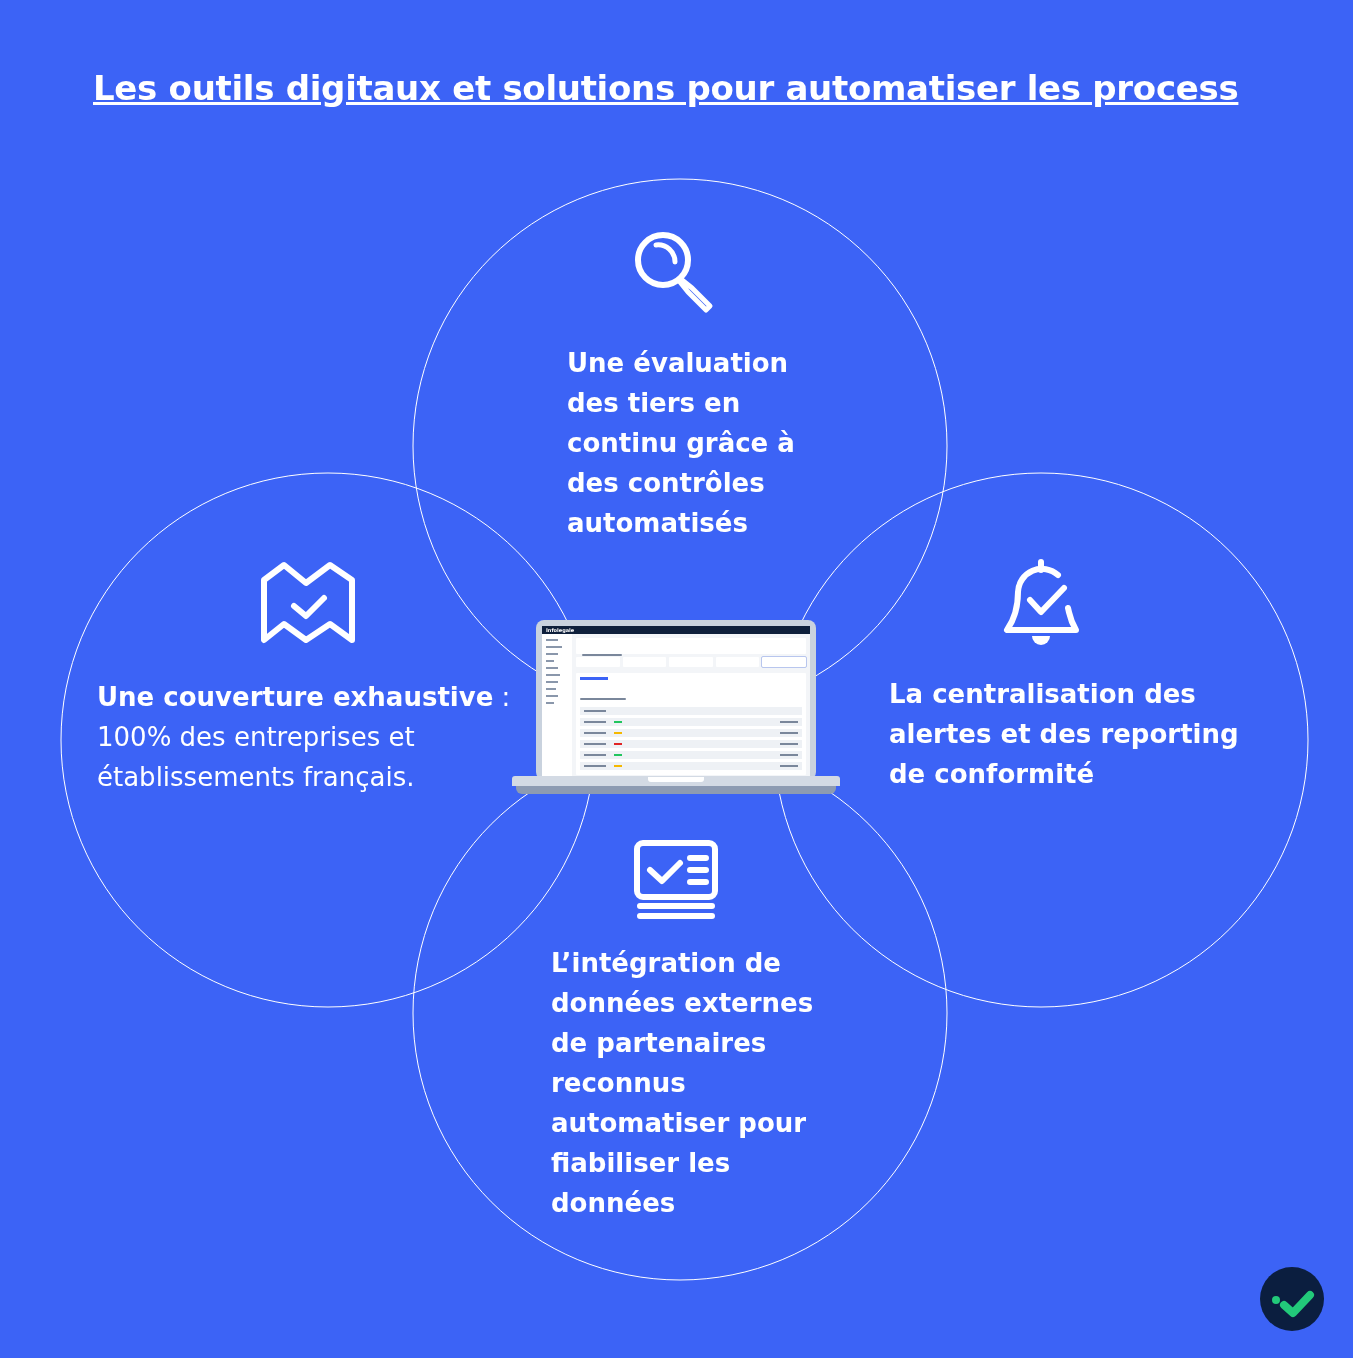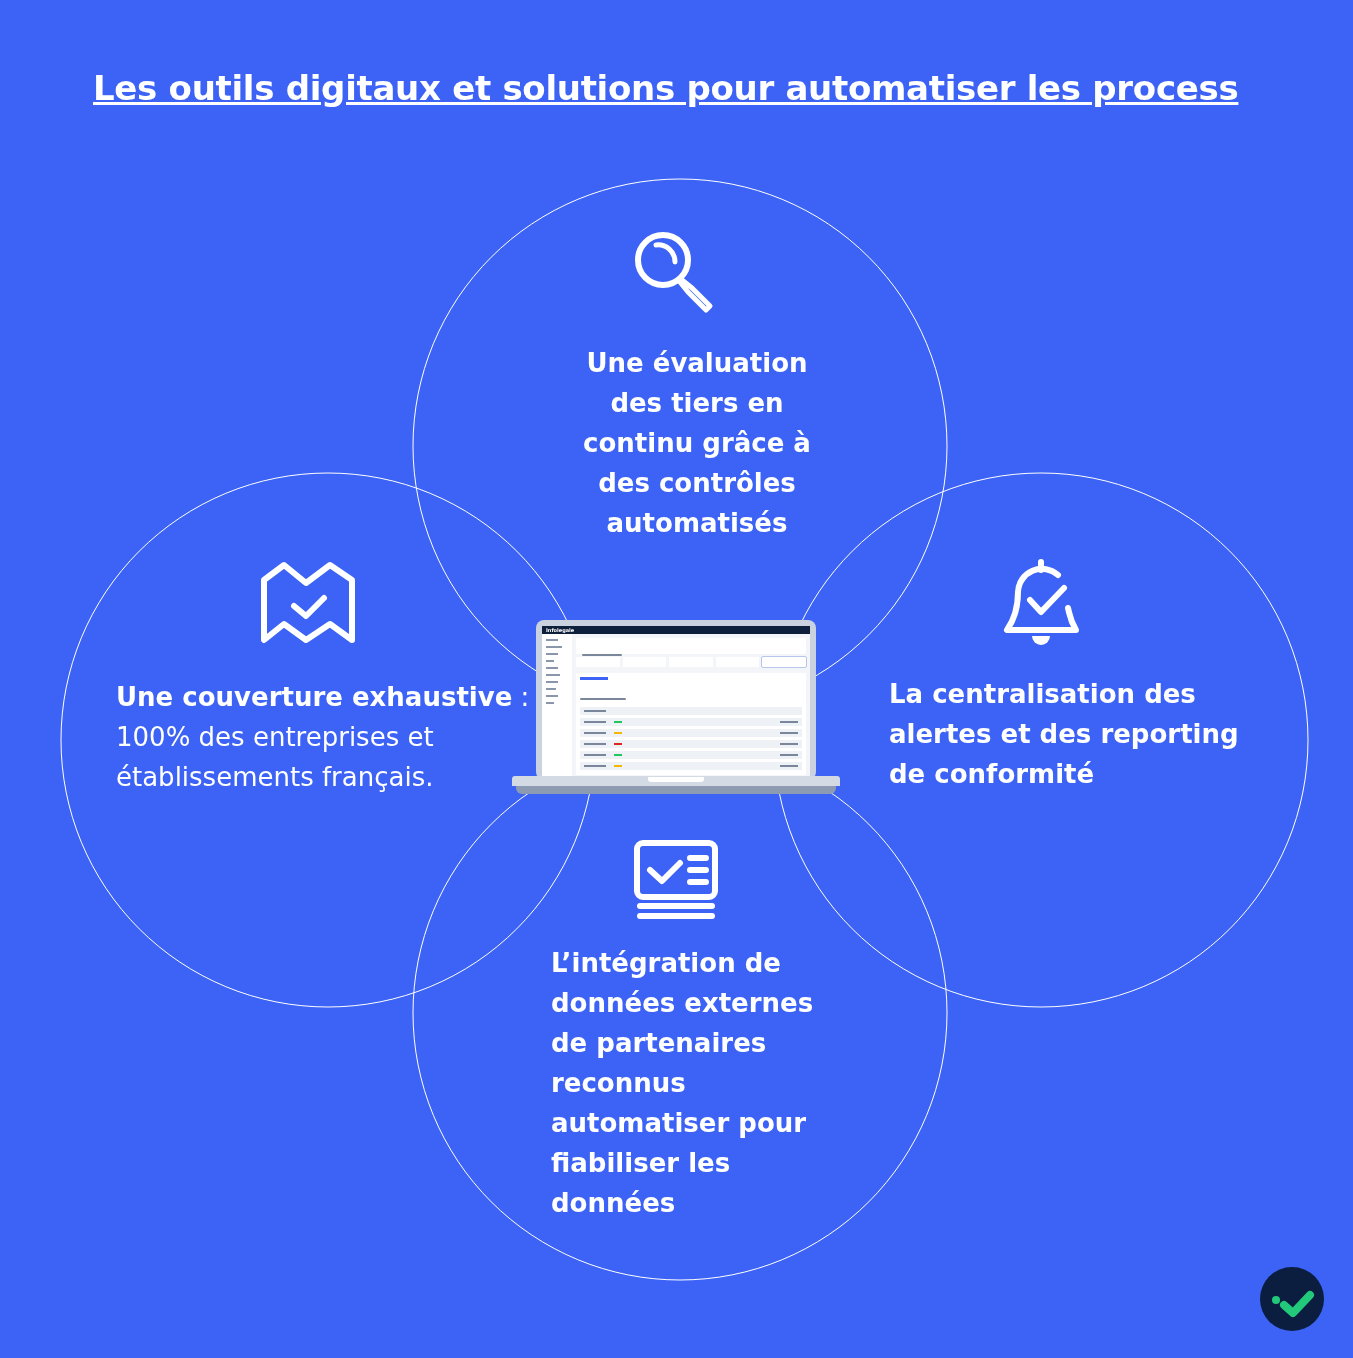--- a/index.html
+++ b/index.html
@@ -2,22 +2,22 @@
 <html><head>
 <meta charset="utf-8">
 <style>
   html,body{margin:0;padding:0;}
   body{width:1353px;height:1358px;background:#3c63f6;position:relative;overflow:hidden;font-family:"DejaVu Sans","Liberation Sans",sans-serif;color:#ffffff;}
   .title{position:absolute;left:93px;top:68px;font-size:34px;font-weight:bold;letter-spacing:-0.3px;white-space:nowrap;text-decoration:underline;}
   .circles{position:absolute;left:0;top:0;}
   .icon{position:absolute;}
   .txt{position:absolute;font-size:26px;line-height:40px;font-weight:bold;}
   .txt .light{font-weight:normal;}
-  .t-top{left:567px;top:343px;width:260px;text-align:center;}
-  .t-left{left:116px;top:677px;width:420px;}
+  .t-top{left:567px;top:343px;width:260px;}
+  .t-left{left:97px;top:677px;width:420px;}
   .t-right{left:889px;top:674px;width:360px;}
   .t-bottom{left:551px;top:943px;width:280px;}
   .laptop{position:absolute;left:512px;top:620px;width:328px;height:176px;}
   .screen{position:absolute;left:24px;top:0;width:280px;height:160px;background:#c9d2de;border-radius:8px;}
   .scr-in{position:absolute;left:6px;top:6px;right:6px;bottom:2px;background:#f3f5f8;overflow:hidden;}
   .topbar{height:8px;background:#0e1f3b;position:relative;}
   .topbar .logo{position:absolute;left:4px;top:1px;font-size:5px;color:#fff;font-weight:bold;}
   .sidebar{position:absolute;left:0;top:8px;width:30px;bottom:0;background:#fff;}
   .sb-line{height:2px;background:#8a97ab;margin:5px 4px;width:12px;}
   .mainarea{position:absolute;left:34px;top:12px;right:4px;bottom:0;}

